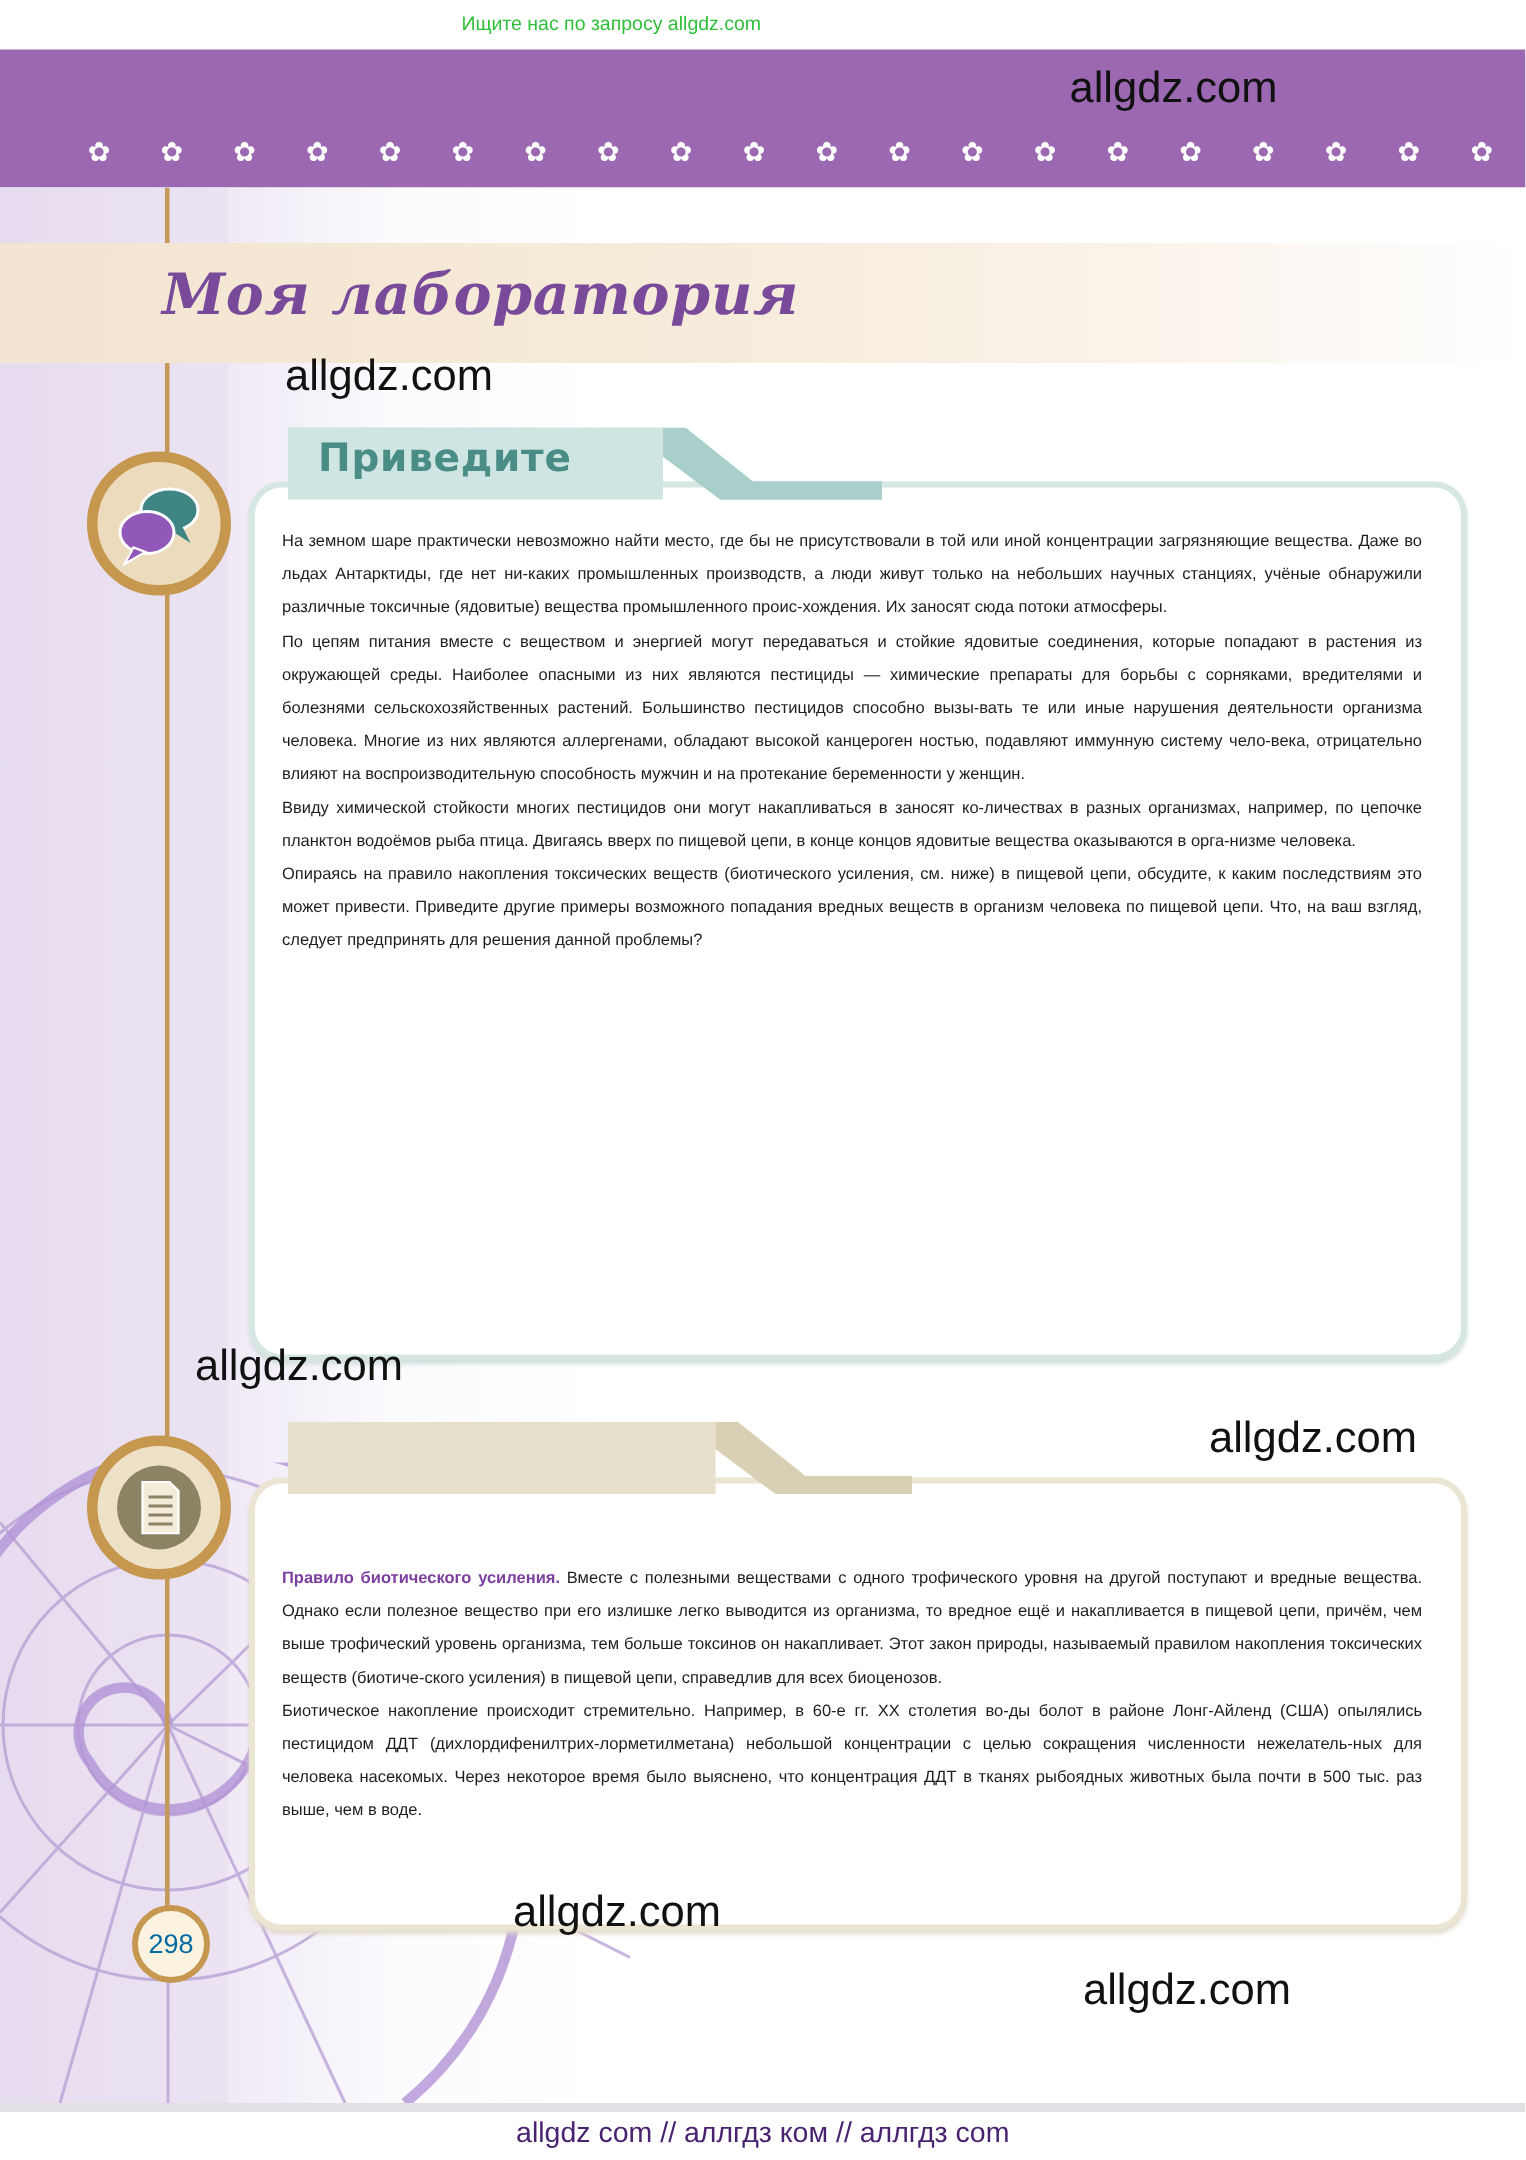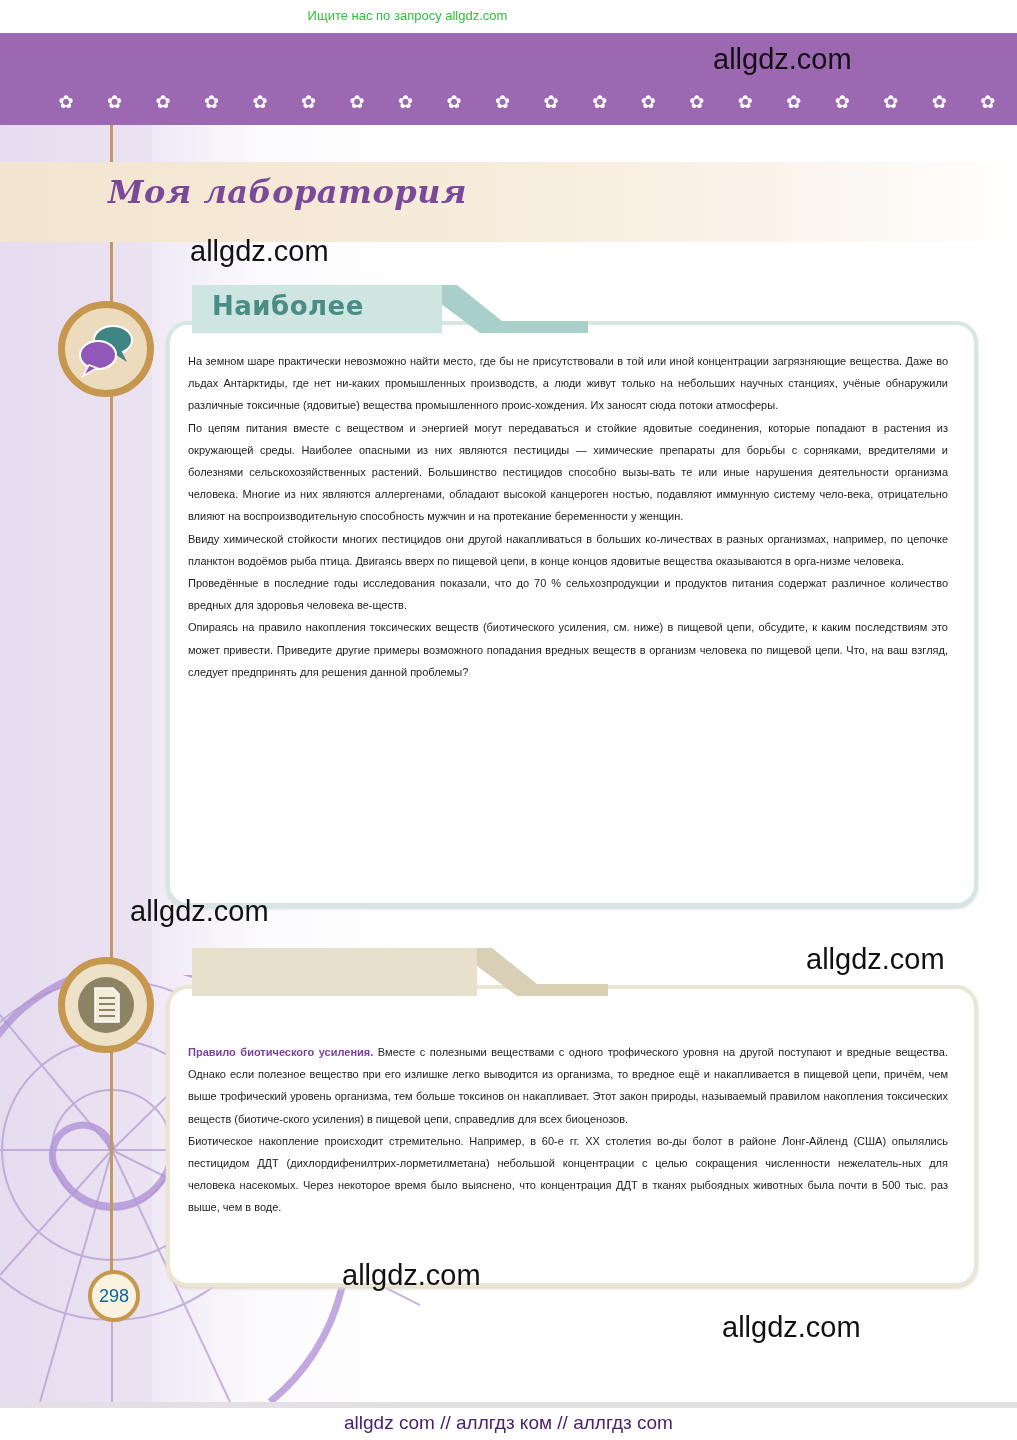--- a/index.html
+++ b/index.html
@@ -6,21 +6,21 @@
   body { width:1017px; height:1440px; position:relative; overflow:hidden; background:#ffffff; font-family:"DejaVu Sans", sans-serif; }
   .top-note { position:absolute; top:0; left:0; width:815px; height:33px; line-height:31px; text-align:center; font-family:"Liberation Sans", sans-serif; font-size:13px; color:#2fbf3a; }
   .banner { position:absolute; top:33px; left:0; width:1017px; height:92px; background:#9b68b1; }
   .banner-wm { position:absolute; top:10px; left:713px; font-family:"Liberation Sans", sans-serif; font-size:29px; color:#111; }
   .animals { position:absolute; top:58px; left:52px; width:950px; height:24px; display:flex; justify-content:space-between; }
   .animal { width:28px; height:22px; color:#ffffff; font-size:18px; line-height:22px; text-align:center; }
   .page { position:absolute; top:125px; left:0; width:1017px; height:1277px; background:linear-gradient(90deg,#e9e2f2 0px,#efe9f5 150px,#fbfafd 260px,#ffffff 400px); overflow:hidden; }
   .left-strip { position:absolute; top:0; left:0; width:152px; height:1277px; background:linear-gradient(90deg,#e6dcef,#ebe3f2); }
   .vline { position:absolute; left:110px; top:0; width:3px; height:1160px; background:#c39a5c; }
   .title-band { position:absolute; top:37px; left:0; width:1017px; height:80px; background:linear-gradient(90deg,#f2e6d2 0%,#f6ead8 40%,#faf3ea 75%,rgba(255,255,255,0.3) 100%); }
-  .page-title { position:absolute; top:48px; left:108px; font-family:"DejaVu Serif", serif; font-style:italic; font-weight:bold; font-size:32px; color:#7a4a9a; letter-spacing:0.5px; }
+  .page-title { position:absolute; top:48px; left:108px; font-family:"DejaVu Serif", serif; font-style:italic; font-weight:bold; font-size:38px; color:#7a4a9a; letter-spacing:0.5px; }
   .wm { position:absolute; font-family:"Liberation Sans", sans-serif; font-size:29px; color:#111; z-index:5; }
   .circle-icon { position:absolute; width:82px; height:82px; border-radius:50%; border:7px solid #c6974f; background:#ecdcbd; }
   .section-box { position:absolute; background:#fff; border-radius:22px; }
   .tab-label { position:absolute; font-family:"DejaVu Sans", sans-serif; font-weight:bold; font-size:26px; letter-spacing:0.5px; }
   .body-text { position:absolute; font-family:Liberation Sans, sans-serif; font-size:11px; line-height:22.2px; color:#1e1e1e; text-align:justify; }
   .body-text p { margin:0; }
   .hl { color:#7b3fa0; font-weight:bold; }
   .page-num { position:absolute; left:88px; top:1145px; width:44px; height:44px; border-radius:50%; border:4px solid #c6974f; background:#fbf3df; text-align:center; line-height:44px; font-family:"Liberation Sans", sans-serif; font-size:18px; color:#0369a1; z-index:3; }
   .bottom-bar { position:absolute; top:1402px; left:0; width:1017px; height:6px; background:#e2e0e4; }
   .footer { position:absolute; top:1412px; left:0; width:1017px; text-align:center; font-family:"Liberation Sans", sans-serif; font-size:19px; color:#4a2370; }
@@ -95,27 +95,26 @@
       <path d="M24 57 L18 68 L32 60 Z" fill="#9158b9" stroke="#fff" stroke-width="1.5"></path>
     </svg>
   </div>
 
   <div class="section-box" style="left:166px;top:196px;width:804px;height:578px;border:4px solid #d6e6e3;box-shadow:0 2px 3px #d0dedc;"></div>
   <svg style="position:absolute;left:192px;top:160px;" width="400" height="50" viewBox="0 0 400 50">
     <polygon points="0,0 250,0 300,36 396,36 396,48 288,48 240,12 0,12" fill="#a8cfca"></polygon>
     <rect x="0" y="0" width="250" height="48" fill="#cfe5e1"></rect>
     <polygon points="250,0 265,0 310,36 396,36 396,48 290,48 250,18" fill="#a8cfca"></polygon>
   </svg>
-  <div class="tab-label" style="left:212px;top:166px;color:#4a8c86;">Наиболее</div>
+  <div class="tab-label" style="left:212px;top:166px;color:#4a8c86;">Приведите</div>
 
   <div class="body-text" style="left:188px;top:225px;width:760px;">
     <p>На земном шаре практически невозможно найти место, где бы не присутствовали в той или иной концентрации загрязняющие вещества. Даже во льдах Антарктиды, где нет ни-каких промышленных производств, а люди живут только на небольших научных станциях, учёные обнаружили различные токсичные (ядовитые) вещества промышленного проис-хождения. Их заносят сюда потоки атмосферы.</p>
     <p>По цепям питания вместе с веществом и энергией могут передаваться и стойкие ядовитые соединения, которые попадают в растения из окружающей среды. Наиболее опасными из них являются пестициды — химические препараты для борьбы с сорняками, вредителями и болезнями сельскохозяйственных растений. Большинство пестицидов способно вызы-вать те или иные нарушения деятельности организма человека. Многие из них являются аллергенами, обладают высокой канцероген ностью, подавляют иммунную систему чело-века, отрицательно влияют на воспроизводительную способность мужчин и на протекание беременности у женщин.</p>
-    <p>Ввиду химической стойкости многих пестицидов они другой накапливаться в больших ко-личествах в разных организмах, например, по цепочке планктон водоёмов   рыба   птица. Двигаясь вверх по пищевой цепи, в конце концов ядовитые вещества оказываются в орга-низме человека.</p>
-    <p>Проведённые в последние годы исследования показали, что до 70 % сельхозпродукции и продуктов питания содержат различное количество вредных для здоровья человека ве-ществ.</p>
+    <p>Ввиду химической стойкости многих пестицидов они могут накапливаться в заносят ко-личествах в разных организмах, например, по цепочке планктон водоёмов   рыба   птица. Двигаясь вверх по пищевой цепи, в конце концов ядовитые вещества оказываются в орга-низме человека.</p>
     <p>Опираясь на правило накопления токсических веществ (биотического усиления, см. ниже) в пищевой цепи, обсудите, к каким последствиям это может привести. Приведите другие примеры возможного попадания вредных веществ в организм человека по пищевой цепи. Что, на ваш взгляд, следует предпринять для решения данной проблемы?</p>
   </div>
 
   <div class="wm" style="top:770px;left:130px;">allgdz.com</div>
   <div class="wm" style="top:818px;left:806px;">allgdz.com</div>
 
   <div class="circle-icon" style="left:58px;top:832px;border-color:#c6974f;background:#ede2c8;">
     <div style="position:absolute;left:13px;top:13px;width:56px;height:56px;border-radius:50%;background:#8c8364;"></div>
     <svg width="82" height="82" viewBox="0 0 82 82" style="position:absolute;left:0;top:0;">
       <path d="M30 24 H48 L54 30 V58 H30 Z" fill="#f2ecd8" stroke="#fff" stroke-width="1.5"></path>

